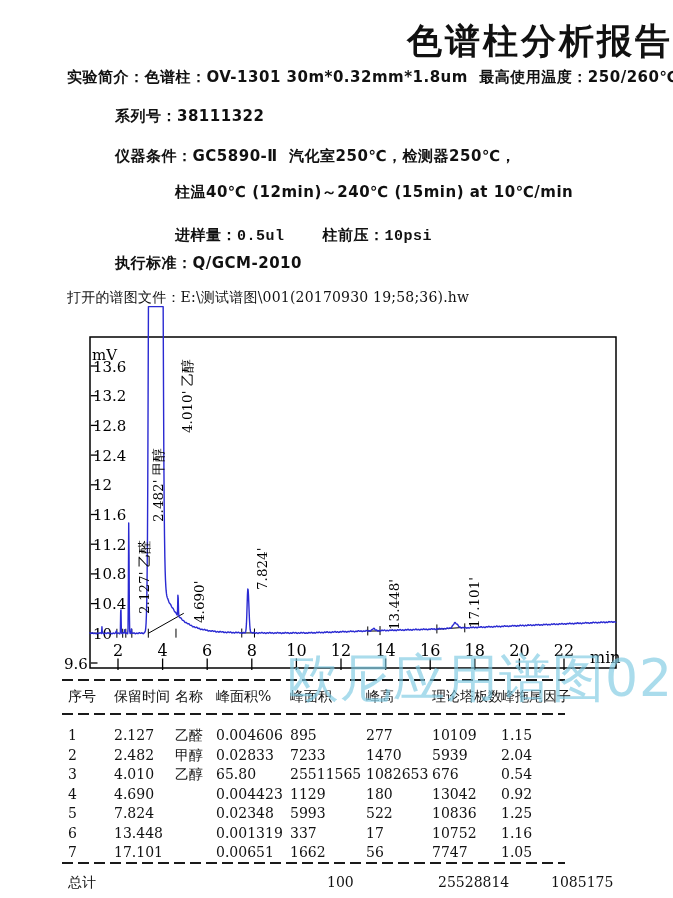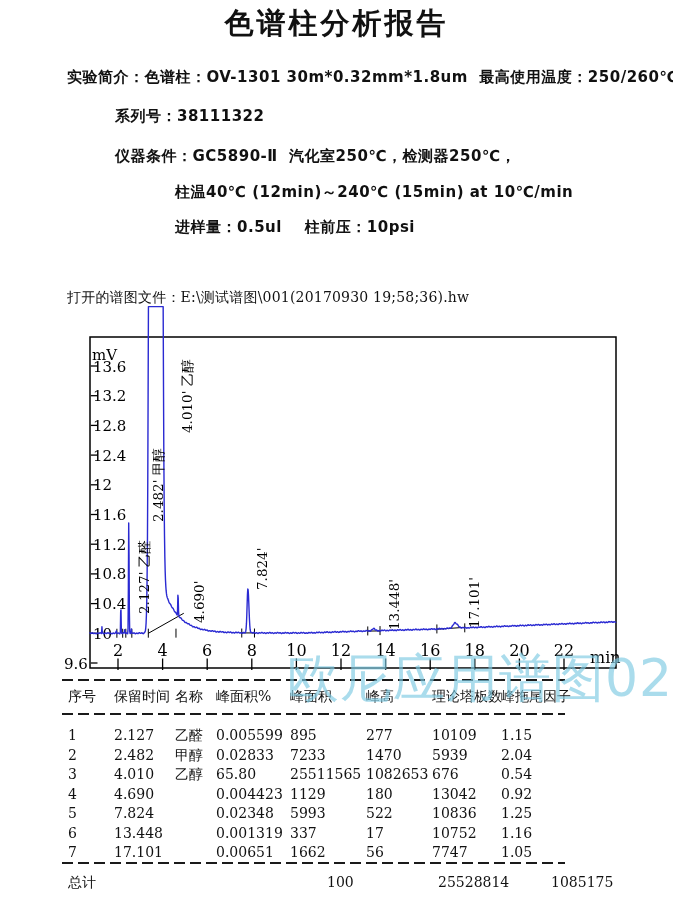--- a/index.html
+++ b/index.html
@@ -1,19 +1,19 @@
 <!DOCTYPE html>
 <html><head>
 <meta charset="utf-8">
 <style>
   html,body{margin:0;padding:0;background:#fff;}
   .page{position:relative;width:673px;height:898px;background:#ffffff;overflow:hidden;
         font-family:"DejaVu Serif",serif;color:#111;}
-  .title{position:absolute;top:4px;left:0;width:100%;text-align:center;
-         font-family:"DejaVu Sans",sans-serif;font-weight:bold;font-size:29px;letter-spacing:3px;}
+  .title{position:absolute;top:18px;left:0;width:100%;text-align:right;
+         font-family:"DejaVu Sans",sans-serif;font-weight:bold;font-size:35px;letter-spacing:3px;}
   .info{position:absolute;font-family:"DejaVu Sans",sans-serif;font-weight:bold;
         font-size:15px;white-space:pre;letter-spacing:0.5px;}
   .file{position:absolute;font-family:"DejaVu Serif",serif;font-weight:normal;
         font-size:14px;white-space:pre;letter-spacing:0.2px;}
   .chart-wrap{position:absolute;left:0;top:300px;width:551px;height:390px;}
   .dashline{position:absolute;left:62px;width:503px;height:1.5px;
             background:repeating-linear-gradient(90deg,#1a1a1a 0 11px,transparent 11px 16px);}
   .trow{position:absolute;left:68px;display:grid;
         grid-template-columns:46px 61px 41px 74px 76px 66px 69px 80px;
         font-size:14px;line-height:16px;white-space:pre;}
@@ -26,21 +26,22 @@
 <body>
 
 <div class="page">
 
   <div class="title">色谱柱分析报告</div>
 
   <div class="info" style="left:67px;top:68px;">实验简介：色谱柱：OV-1301 30m*0.32mm*1.8um  最高使用温度：250/260℃</div>
   <div class="info" style="left:115px;top:107px;">系列号：38111322</div>
   <div class="info" style="left:115px;top:147px;">仪器条件：GC5890-Ⅱ  汽化室250℃，检测器250℃，</div>
   <div class="info" style="left:175px;top:183px;">柱温40℃ (12min)～240℃ (15min) at 10℃/min</div>
-  <div class="info" style="left:175px;top:218px;">进样量：0.5ul    柱前压：10psi</div>
+  <div class="info" style="left:175px;top:226px;font-family:Liberation Mono, monospace;">进样量：0.5ul    柱前压：10psi</div>
+  <div class="info" style="left:115px;top:254px;">执行标准：Q/GCM-2010</div>
   <div class="file" style="left:67px;top:289px;">打开的谱图文件：E:\测试谱图\001(20170930 19;58;36).hw</div>
 
   <div class="chart-wrap">
     <svg id="chart" width="673" height="390" viewBox="0 0 673 390">
         <rect x="90" y="37" width="526" height="331" fill="#ffffff" stroke="#000000" stroke-width="1.5"></rect>
         <line x1="90.8" y1="66" x2="97.5" y2="66" stroke="#000000" stroke-width="1.3"></line>
         <text x="93" y="71.5" font-size="15">13.6</text>
         <line x1="90.8" y1="95.70000000000003" x2="97.5" y2="95.70000000000003" stroke="#000000" stroke-width="1.3"></line>
         <text x="93" y="101.20000000000003" font-size="15">13.2</text>
         <line x1="90.8" y1="125.39999999999992" x2="97.5" y2="125.39999999999992" stroke="#000000" stroke-width="1.3"></line>
@@ -109,21 +110,21 @@
         <text transform="translate(267,290) rotate(-90)" font-size="13.5">7.824'</text>
         <text transform="translate(399,330) rotate(-90)" font-size="13.5">13.448'</text>
         <text transform="translate(479,328) rotate(-90)" font-size="13.5">17.101'</text>
       </svg>
   </div>
 
   <div class="dashline" style="top:679px;"></div>
   <div id="thead" class="trow" style="top:688px;"><span>序号</span><span>保留时间</span><span>名称</span><span>峰面积%</span><span>峰面积</span><span>峰高</span><span>理论塔板数</span><span>峰拖尾因子</span></div>
   <div class="dashline" style="top:713px;"></div>
   <div id="tbody">
-      <div class="trow" style="top: 727px;"><span>1</span><span>2.127</span><span>乙醛</span><span>0.005599</span><span>895</span><span>277</span><span>10109</span><span>1.15</span></div>
+      <div class="trow" style="top: 727px;"><span>1</span><span>2.127</span><span>乙醛</span><span>0.004606</span><span>895</span><span>277</span><span>10109</span><span>1.15</span></div>
       <div class="trow" style="top: 746.5px;"><span>2</span><span>2.482</span><span>甲醇</span><span>0.02833</span><span>7233</span><span>1470</span><span>5939</span><span>2.04</span></div>
       <div class="trow" style="top: 766px;"><span>3</span><span>4.010</span><span>乙醇</span><span>65.80</span><span>25511565</span><span>1082653</span><span>676</span><span>0.54</span></div>
       <div class="trow" style="top: 785.5px;"><span>4</span><span>4.690</span><span></span><span>0.004423</span><span>1129</span><span>180</span><span>13042</span><span>0.92</span></div>
       <div class="trow" style="top: 805px;"><span>5</span><span>7.824</span><span></span><span>0.02348</span><span>5993</span><span>522</span><span>10836</span><span>1.25</span></div>
       <div class="trow" style="top: 824.5px;"><span>6</span><span>13.448</span><span></span><span>0.001319</span><span>337</span><span>17</span><span>10752</span><span>1.16</span></div>
       <div class="trow" style="top: 844px;"><span>7</span><span>17.101</span><span></span><span>0.00651</span><span>1662</span><span>56</span><span>7747</span><span>1.05</span></div>
     </div>
   <div class="dashline" style="top:862px;"></div>
   <div id="ttotal" class="trow" style="top:874px;gap:37px;"><span>总计</span><span></span><span></span><span>100</span><span>25528814</span><span>1085175</span><span></span><span></span></div>
 

